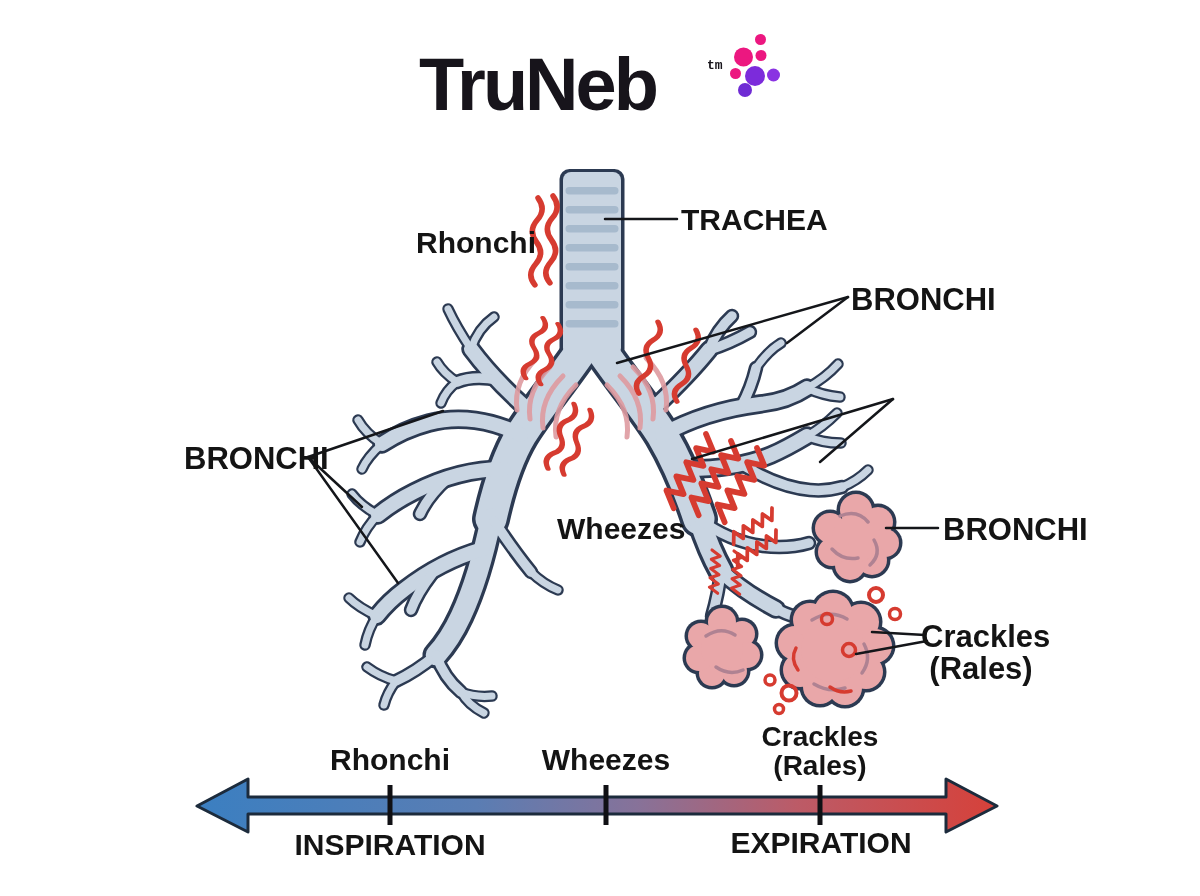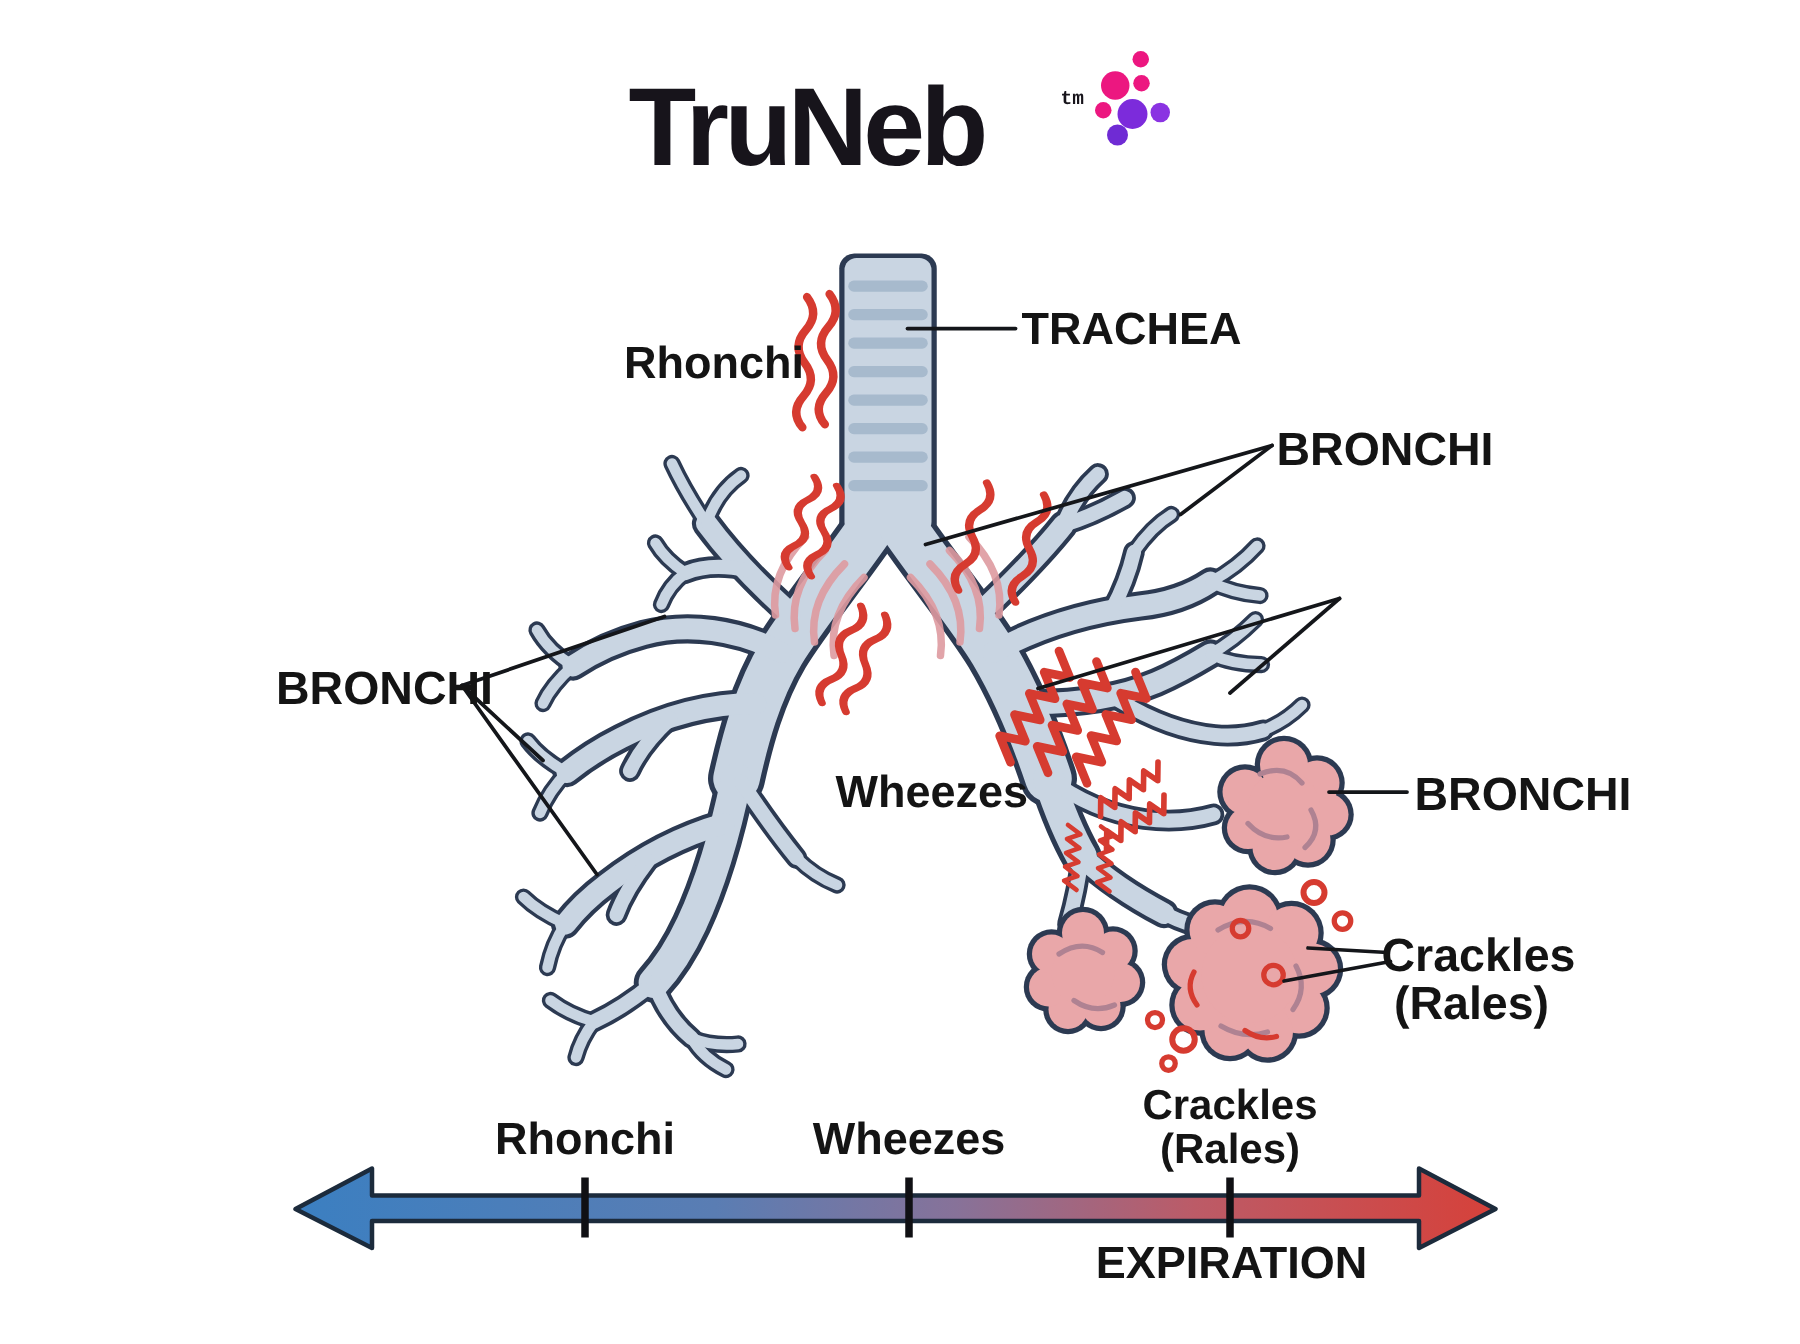--- a/index.html
+++ b/index.html
@@ -330,15 +330,16 @@
 </div>
 <div class="lbl fs27" style="left:184px;top:443px">BRONCHI</div>
 <div class="lbl fs30" style="left:557px;top:513px">Wheezes</div>
 
 <div class="lbl fs30 ctr" style="left:310px;top:744px;width:160px">Rhonchi</div>
 <div class="lbl fs30 ctr" style="left:526px;top:744px;width:160px">Wheezes</div>
 <div class="lbl fs28 ctr" style="left:740px;top:722px;width:160px">
   <div>Crackles</div>
   <div>(Rales)</div>
 </div>
+<div class="lbl fs30 ctr" style="left:290px;top:829px;width:200px">INSPIRATION</div>
 <div class="lbl fs30 ctr" style="left:721px;top:827px;width:200px">EXPIRATION</div>
 
 </div>
 
 </body></html>

